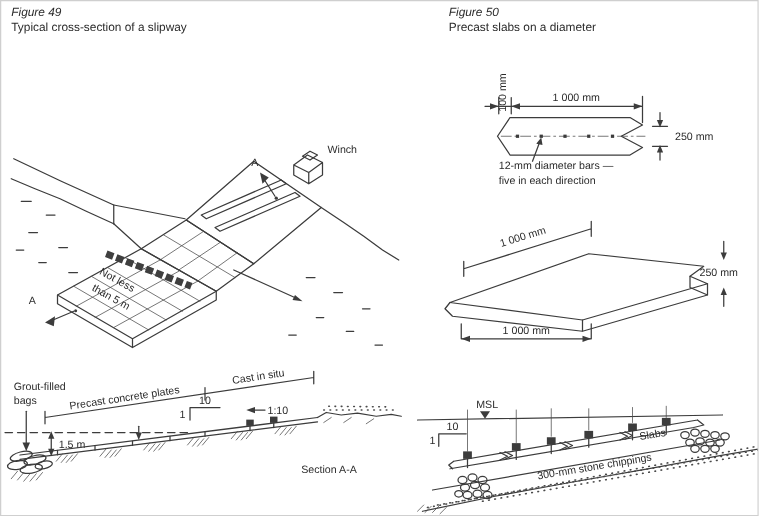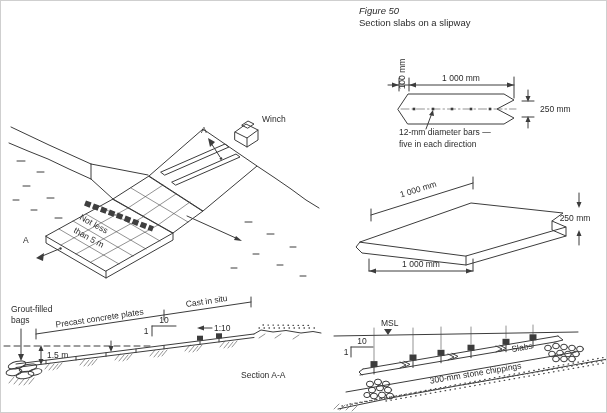--- a/index.html
+++ b/index.html
@@ -16,24 +16,28 @@
   .band{fill:none;stroke:#3f3f3f;stroke-width:5.5;stroke-dasharray:6,2.5;}
   .dash{stroke-dasharray:6,4;}
   .dot{fill:none;stroke:#4a4a4a;stroke-width:1.3;stroke-linecap:round;stroke-dasharray:.5,4.5;}
   .mid{text-anchor:middle;}
 </style>
 </head>
 <body>
 
 <div class="page">
 
+  <div class="figtitle" style="left:8px;top:4px;">
+    <span class="fl">Figure 49</span>
+    <span class="fc">Typical cross-section of a slipway</span>
+  </div>
 
   <div class="figtitle" style="left:322px;top:4px;margin-left:36px;">
     <span class="fl">Figure 50</span>
-    <span class="fc">Section slabs on a slipway</span>
+    <span class="fc">Precast slabs on a diameter</span>
   </div>
 
   <svg style="left:0;top:60px;" width="320" height="235" viewBox="0 0 320 235">
 
     <g>
       <path class="ln" d="M10,66 L48,84 L90,103 M90,103 V118"></path>
       <path class="ln" d="M8,82 L27,90 L47,98 L68,108 L90,118"></path>
       <path class="ln" d="M90,103 L147,114 M90,118 L112,138"></path>
       <path class="ln" d="M16,100 h8 M36,111 h7 M22,125 h7 M46,137 h7 M30,149 h6 M12,139 h6 M54,157 h7"></path>
     </g>

